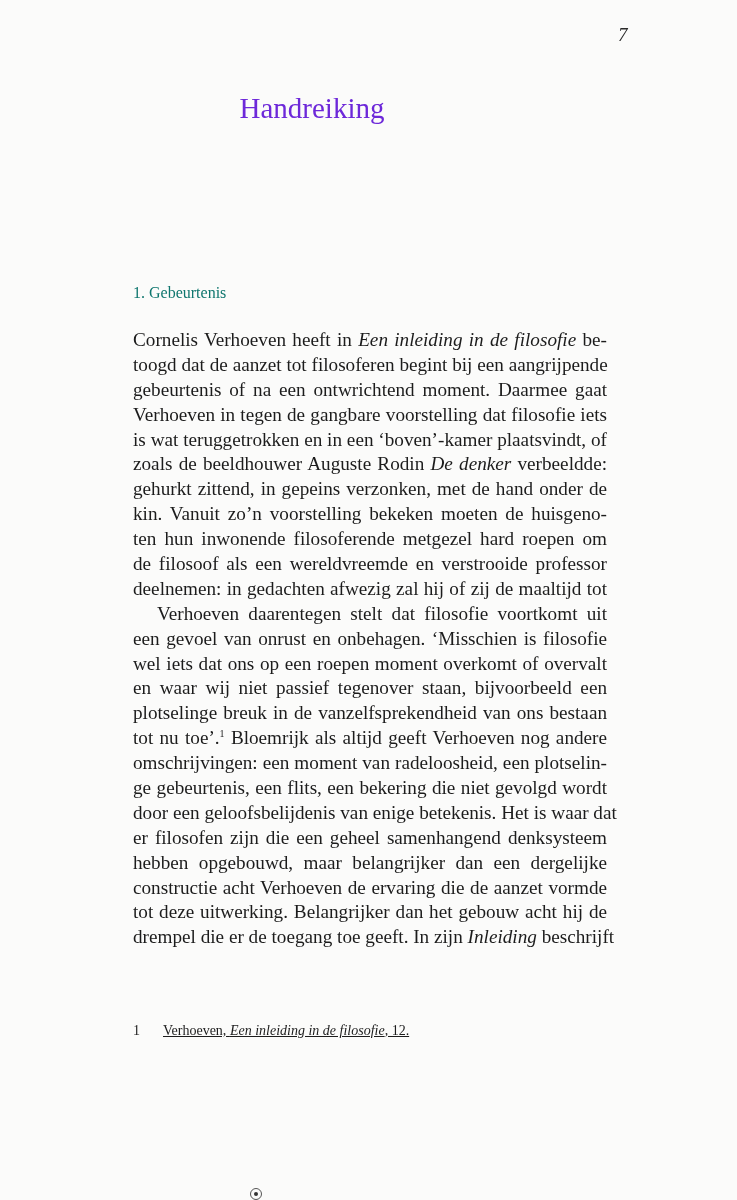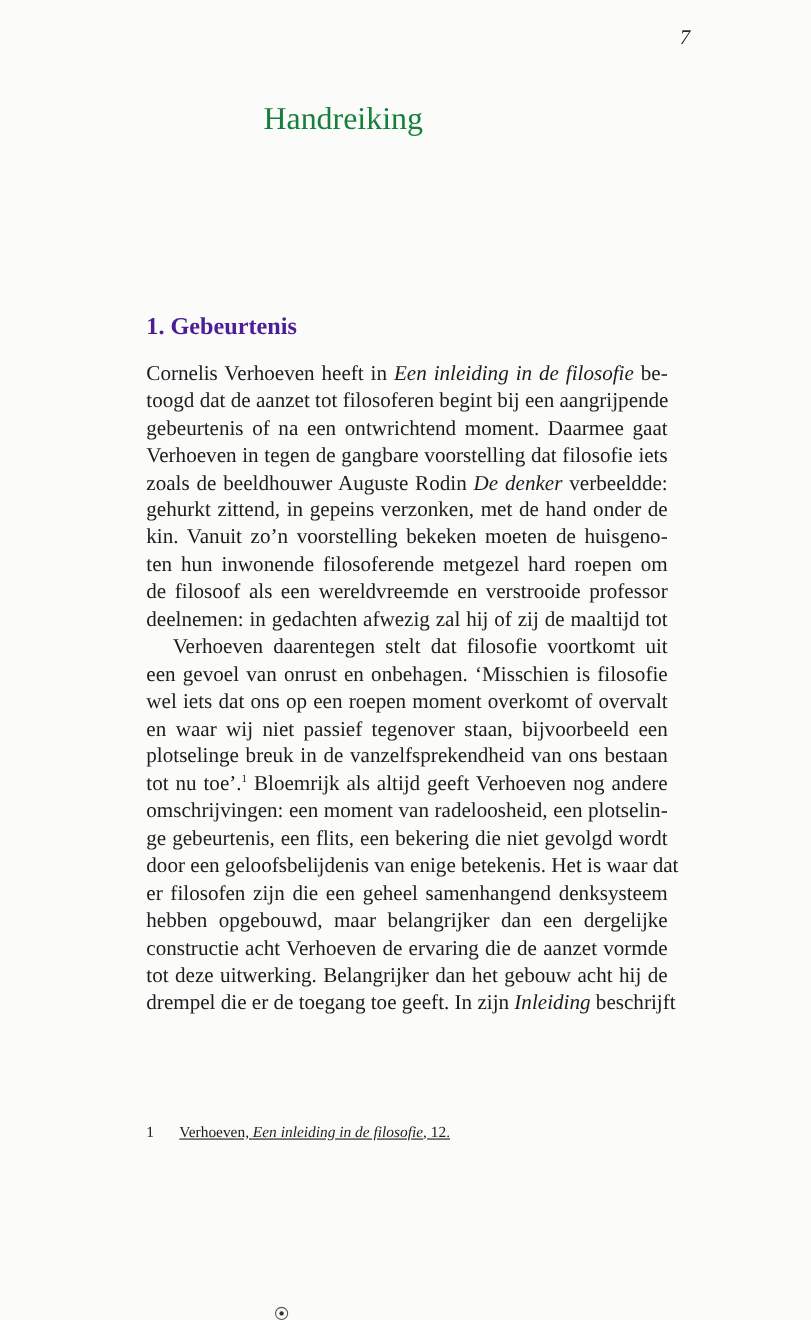--- a/index.html
+++ b/index.html
@@ -9,26 +9,26 @@
     font-family: "Liberation Serif", "DejaVu Serif", serif;
     color: #1c1c1c;
     position: relative;
   }
   .page-number {
     position: absolute; left: 618px; top: 24px;
     font-size: 19px; font-style: italic; color: #2a2a2a;
   }
   .chapter-title {
     position: absolute; left: 0; width: 624px; top: 92px;
-    text-align: center; font-size: 29px; font-weight: normal; color: #15803d;
+    text-align: center; font-size: 29px; font-weight: normal; color: #6d28d9;
     margin: 0;
   }
   .section-heading {
     position: absolute; left: 133px; top: 284px;
-    font-size: 22px; font-weight: bold; margin: 0; color: #4c1d95;
+    font-size: 16px; font-weight: normal; margin: 0; color: #0f766e;
   }
   .body-text {
     position: absolute; left: 133px; top: 328px; width: 474px;
     font-size: 19.2px; line-height: 24.9px;
   }
   .line {
     display: block; height: 24.9px; white-space: nowrap;
     text-align: justify; text-align-last: justify;
   }
   .line.last { text-align-last: left; }
@@ -64,20 +64,21 @@
 <h1 class="chapter-title">Handreiking</h1>
 
 <h2 class="section-heading">1. Gebeurtenis</h2>
 
 <div class="body-text" id="body-text">
     <div>
       <span class="line"><span>Cornelis Verhoeven heeft in </span><i>Een inleiding in de filosofie</i><span> be-</span></span>
       <span class="line"><span>toogd dat de aanzet tot filosoferen begint bij een aangrijpende</span></span>
       <span class="line"><span>gebeurtenis of na een ontwrichtend moment. Daarmee gaat</span></span>
       <span class="line"><span>Verhoeven in tegen de gangbare voorstelling dat filosofie iets</span></span>
+      <span class="line"><span>is wat teruggetrokken en in een ‘boven’-kamer plaatsvindt, of</span></span>
       <span class="line"><span>zoals de beeldhouwer Auguste Rodin </span><i>De denker</i><span> verbeeldde:</span></span>
       <span class="line"><span>gehurkt zittend, in gepeins verzonken, met de hand onder de</span></span>
       <span class="line"><span>kin. Vanuit zo’n voorstelling bekeken moeten de huisgeno-</span></span>
       <span class="line"><span>ten hun inwonende filosoferende metgezel hard roepen om</span></span>
       <span class="line"><span>de filosoof als een wereldvreemde en verstrooide professor</span></span>
       <span class="line"><span>deelnemen: in gedachten afwezig zal hij of zij de maaltijd tot</span></span>
     </div>
     <div>
       <span class="line indent"><span>Verhoeven daarentegen stelt dat filosofie voortkomt uit</span></span>
       <span class="line"><span>een gevoel van onrust en onbehagen. ‘Misschien is filosofie</span></span>

